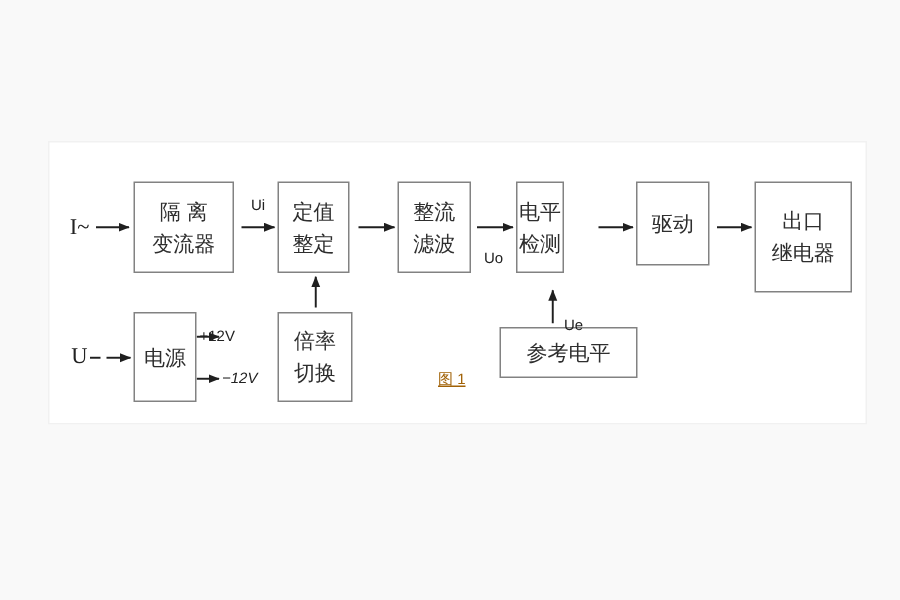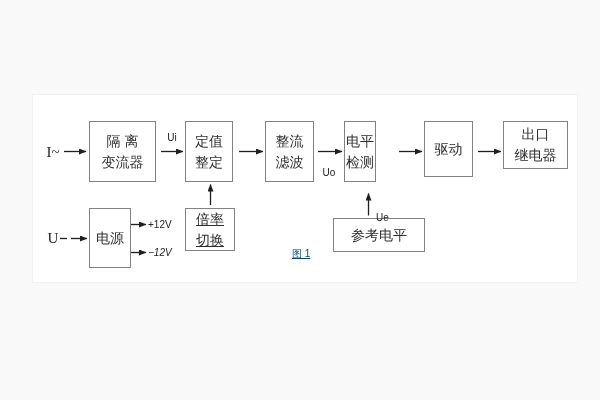--- a/index.html
+++ b/index.html
@@ -24,38 +24,38 @@
     align-items:center;justify-content:center;
     font-size:14px;line-height:21px;color:#2e2e2e;
     white-space:nowrap;
   }
   
   .b1{left:89px;top:121px;width:67px;height:61px;}
   .b2{left:185px;top:121px;width:48px;height:61px;}
   .b3{left:265px;top:121px;width:49px;height:61px;}
   .b4{left:344px;top:121px;width:32px;height:61px;}
   .b5{left:424px;top:121px;width:49px;height:56px;}
-  .b6{left:503px;top:121px;width:65px;height:48px;}
+  .b6{left:503px;top:121px;width:65px;height:74px;}
   
   .b7{left:89px;top:208px;width:42px;height:60px;}
-  .b8{left:185px;top:208px;width:50px;height:43px;text-decoration:underline;}
+  .b8{left:185px;top:208px;width:50px;height:60px;}
   .b9{left:333px;top:218px;width:92px;height:34px;}
   .lbl{
     position:absolute;color:#222;font-size:10px;line-height:16px;
     white-space:nowrap;
   }
   .serif{font-family:"Liberation Serif", serif;font-size:15px;}
   .lbl-iin{left:42px;top:144px;width:22px;text-align:center;}
   .lbl-uin{left:45px;top:230px;width:16px;text-align:center;}
   .lbl-ui{left:160px;top:130px;width:24px;text-align:center;}
   .lbl-uo{left:316px;top:130px;width:26px;text-align:center;margin-top:35px;}
   .lbl-ue{left:376px;top:210px;}
-  .lbl-p12{left:148px;top:217px;}
+  .lbl-p12{left:133px;top:217px;}
   .lbl-m12{left:148px;top:245px;font-style:italic;}
-  .caption{left:292px;top:246px;color:#0c4a6e;text-decoration:underline;}
+  .caption{left:292px;top:246px;color:#a16207;text-decoration:underline;}
   svg.wires{position:absolute;left:0;top:0;width:600px;height:400px;pointer-events:none;}
 </style>
 </head>
 <body>
 
 <div class="stage">
 
   <div class="panel"></div>
 
   <svg class="wires" viewBox="0 0 600 400">

